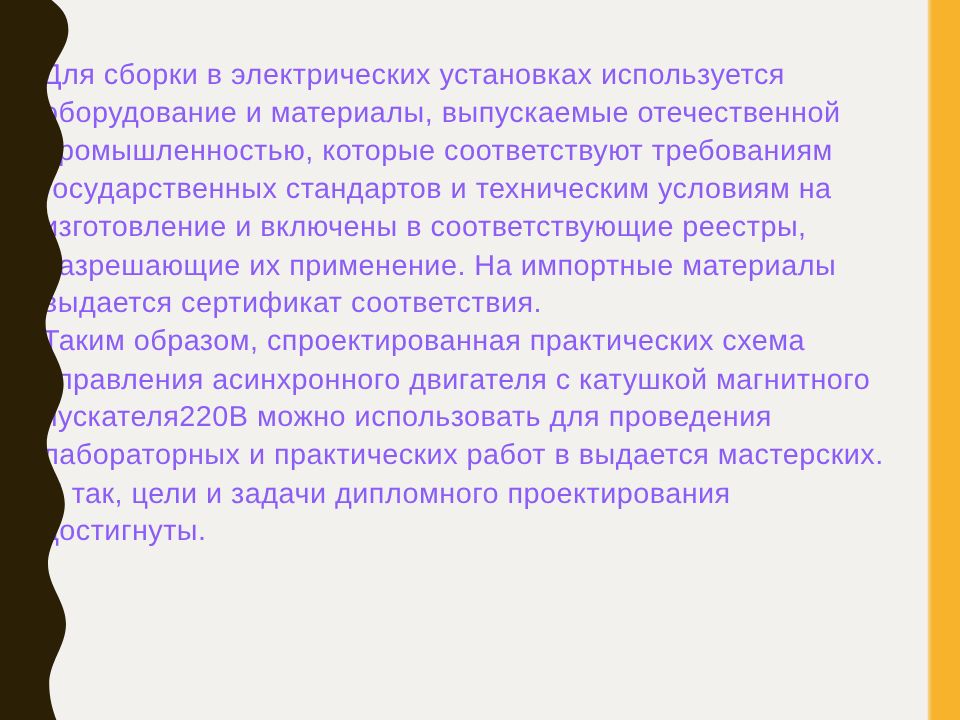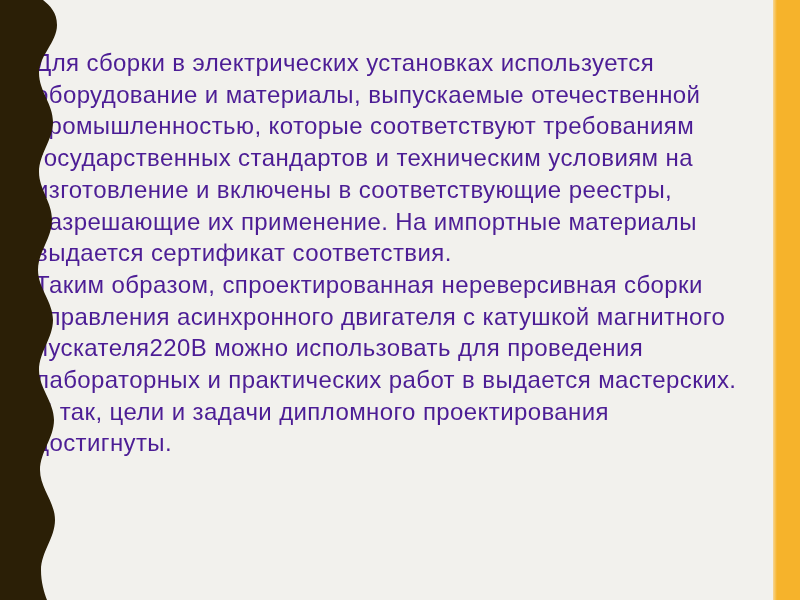--- a/index.html
+++ b/index.html
@@ -20,21 +20,21 @@
     right: 0;
     width: 27px;
     height: 600px;
     background: linear-gradient(to right, #F7D795 0px, #F6B32B 4px);
   }
   .body-text {
     position: absolute;
     left: 35px;
     top: 47px;
     width: 745px;
-    color: #4c1d95;
+    color: #8b5cf6;
     font-size: 24px;
     line-height: 31.7px;
     letter-spacing: 0.4px;
     font-weight: 400;
   }
   .body-text .line {
     white-space: nowrap;
   }
   .left-wave {
     position: absolute;
@@ -53,21 +53,21 @@
   <div class="right-bar"></div>
 
   <div class="body-text">
     <div class="line">Для сборки в электрических установках используется</div>
     <div class="line">оборудование и материалы, выпускаемые отечественной</div>
     <div class="line">промышленностью, которые соответствуют требованиям</div>
     <div class="line">государственных стандартов и техническим условиям на</div>
     <div class="line">изготовление и включены в соответствующие реестры,</div>
     <div class="line">разрешающие их применение. На импортные материалы</div>
     <div class="line">выдается сертификат соответствия.</div>
-    <div class="line">Таким образом, спроектированная нереверсивная сборки</div>
+    <div class="line">Таким образом, спроектированная практических схема</div>
     <div class="line">управления асинхронного двигателя с катушкой магнитного</div>
     <div class="line">пускателя220В можно использовать для проведения</div>
     <div class="line">лабораторных и практических работ в выдается мастерских.</div>
     <div class="line">И так, цели и задачи дипломного проектирования</div>
     <div class="line">достигнуты.</div>
   </div>
 
   <svg class="left-wave" viewBox="0 0 70 600" preserveAspectRatio="none" aria-hidden="true">
     <path fill="#2B1F06" d="
       M 0 0

